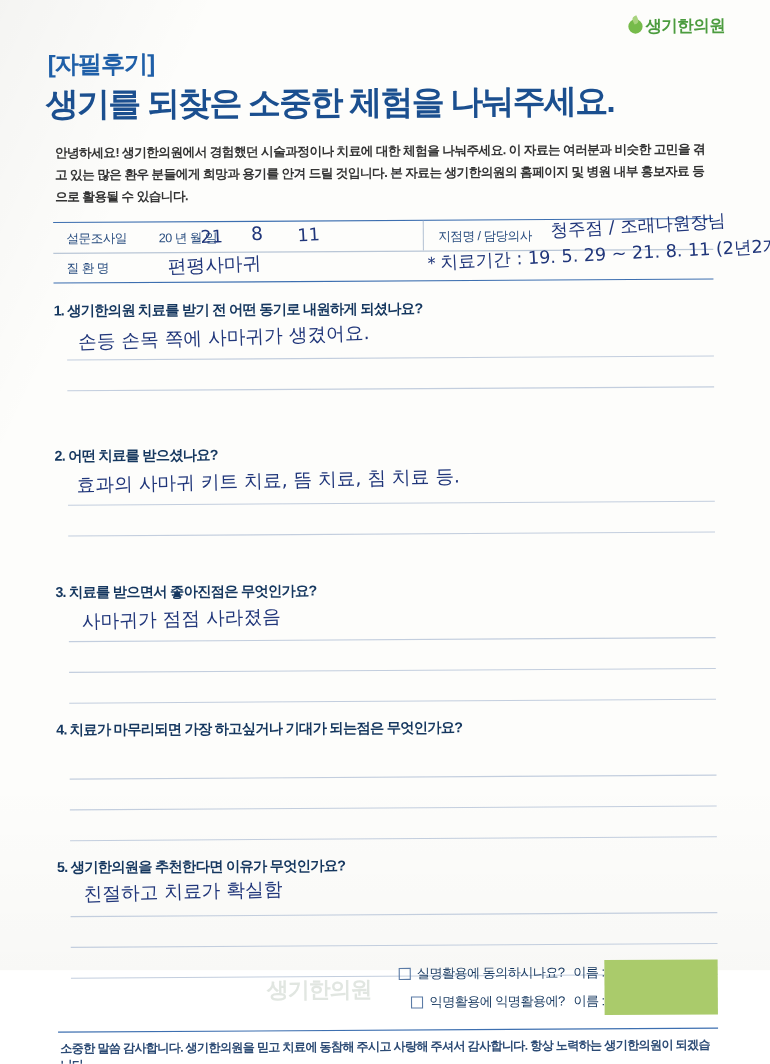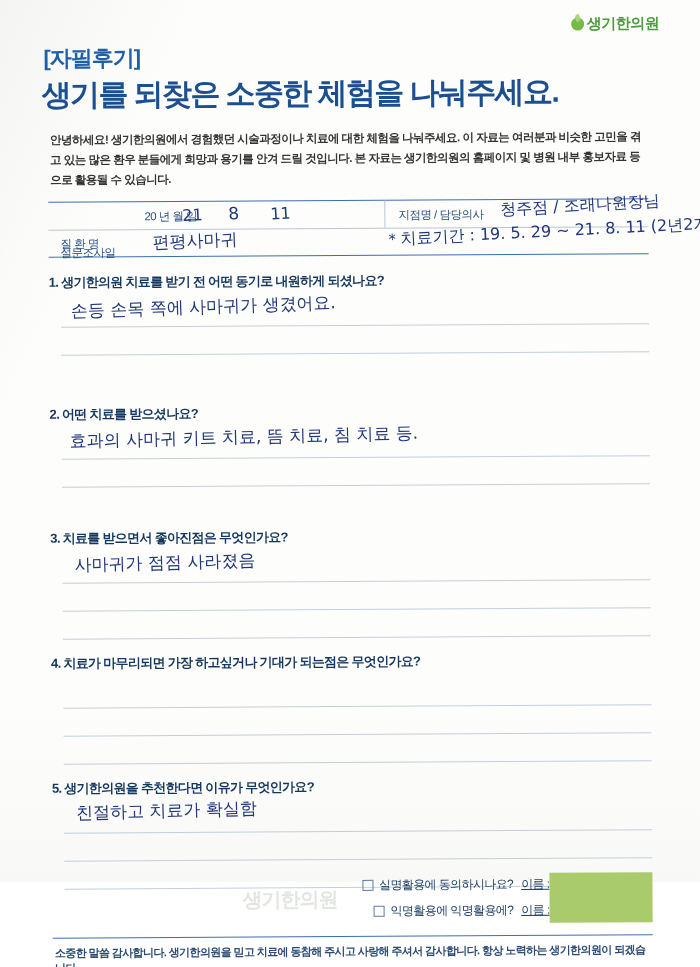--- a/index.html
+++ b/index.html
@@ -122,21 +122,21 @@
     top: 0;
     height: 27px;
     border-left: 1px solid #b9c6d6;
   }
   .mlabel {
     position: absolute;
     font-size: 11.5px;
     color: #2a4e80;
     letter-spacing: -0.5px;
   }
-  .m-survey { left: 12px; top: 7px; margin-top: 36px; }
+  .m-survey { left: 12px; top: 7px; }
   .m-date   { left: 96px; top: 7px; }
   .m-branch { left: 350px; top: 7px; text-align: right; }
   .m-disease{ left: 12px; top: 34px; }
 
   
   .hw {
     position: absolute;
     font-family: "DejaVu Sans", sans-serif;
     color: #14306b;
     white-space: nowrap;
@@ -180,21 +180,21 @@
     align-items: center;
     justify-content: flex-end;
     height: 26px;
   }
   .consent .box {
     display: inline-block;
     width: 9px; height: 9px;
     border: 1px solid #5b7ba6;
     margin-right: 6px;
   }
-  .consent .namelabel { margin-left: 8px; text-decoration: underline; }
+  .consent .namelabel { margin-left: 8px; }
   .greenblock {
     position: absolute;
     right: 0;
     top: 2px;
     width: 103px;
     height: 50px;
     background: #aacb6b;
   }
 
   .watermark {

